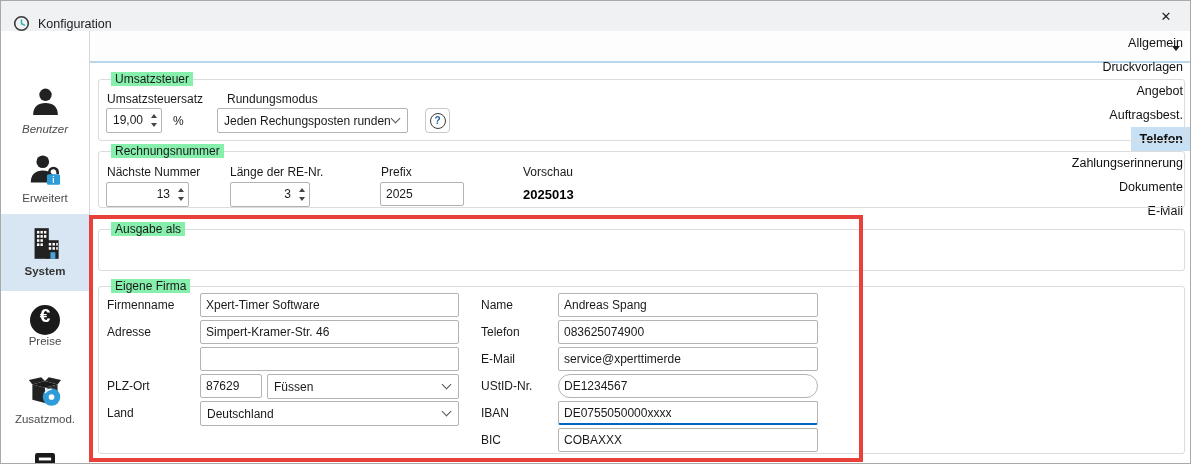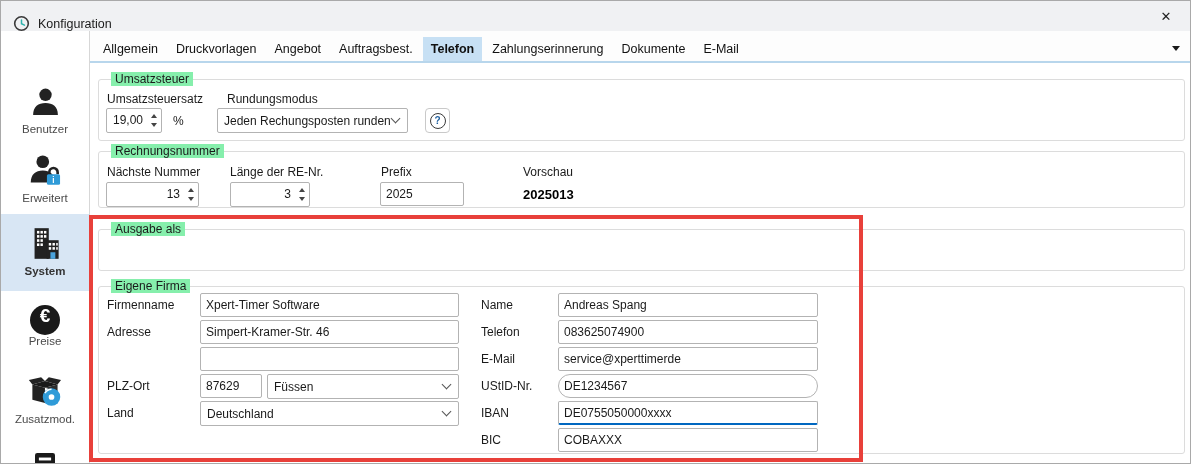--- a/index.html
+++ b/index.html
@@ -33,21 +33,21 @@
   .side-item.selected .lbl { font-weight:bold; color:#333; }
   .euro-circle {
     width:30px; height:30px; border-radius:50%; background:#1a1a1a; color:#fff;
     display:inline-flex; align-items:center; justify-content:center;
     font-size:19px; font-weight:bold;
   }
   
   .tabbar {
     position:absolute; left:89px; top:30px; width:1102px; height:32px;
     background:#fdfdfd; border-bottom:2px solid #b8d6ec;
-    display:flex; align-items:flex-end; padding-left:4px;
+    display:flex; align-items:flex-end; padding-left:4px;flex-direction:column;
   }
   .tab {
     font-size:12.5px; padding:5px 8px 5px 8px; margin:0 1px; color:#111;
     white-space:nowrap; cursor:default;
   }
   .tab.selected { background:#c7e0f4; font-weight:bold; }
   .tab-overflow {
     position:absolute; right:12px; bottom:10px; width:0; height:0;
     border-left:4px solid transparent; border-right:4px solid transparent;
     border-top:5px solid #1a1a1a;
@@ -105,21 +105,21 @@
     <svg width="17" height="17" viewBox="0 0 16 16">
       <circle cx="8" cy="8" r="6.4" fill="none" stroke="#3a3a3a" stroke-width="1.5"></circle>
       <path d="M8 4.6 V8.2 L10.8 9.6" stroke="#2fb3ad" stroke-width="1.4" fill="none" stroke-linecap="round"></path>
     </svg>
     <span class="app-title">Konfiguration</span>
     <span class="close-btn">✕</span>
   </div>
 
   <div class="sidebar">
 
-    <div class="side-item" style="top:55px;">
+    <div class="side-item" style="top:55px;font-style:italic;">
       <span class="icn">
         <svg width="33" height="33" viewBox="0 0 32 32">
           <circle cx="16" cy="8.5" r="6" fill="#222"></circle>
           <path d="M4 28 C4 20 9 16.5 16 16.5 S28 20 28 28 Z" fill="#222"></path>
         </svg>
       </span>
       <span class="lbl">Benutzer</span>
     </div>
 
     <div class="side-item" style="top:122px;">
@@ -240,21 +240,21 @@
     <span class="q-circle">?</span>
   </div>
 
   <div class="groupbox" style="left:97px; top:150px; width:1087px; height:57px;"></div>
   <span class="gb-label" style="left:110px; top:143px;">Rechnungsnummer</span>
   <span class="field-label" style="left:106px; top:164px;">Nächste Nummer</span>
   <span class="field-label" style="left:229px; top:164px;">Länge der RE-Nr.</span>
   <span class="field-label" style="left:380px; top:164px;">Prefix</span>
   <span class="field-label" style="left:522px; top:164px;">Vorschau</span>
 
-  <div class="spinner" style="left:105px; top:181px; width:93px;">
+  <div class="spinner" style="left:105px; top:181px; width:83px;">
     <span class="val">13</span>
     <span class="btns">
       <span class="sbtn">
           <span class="tri-up"></span>
         </span>
       <span class="sbtn">
           <span class="tri-down"></span>
         </span>
     </span>
   </div>

